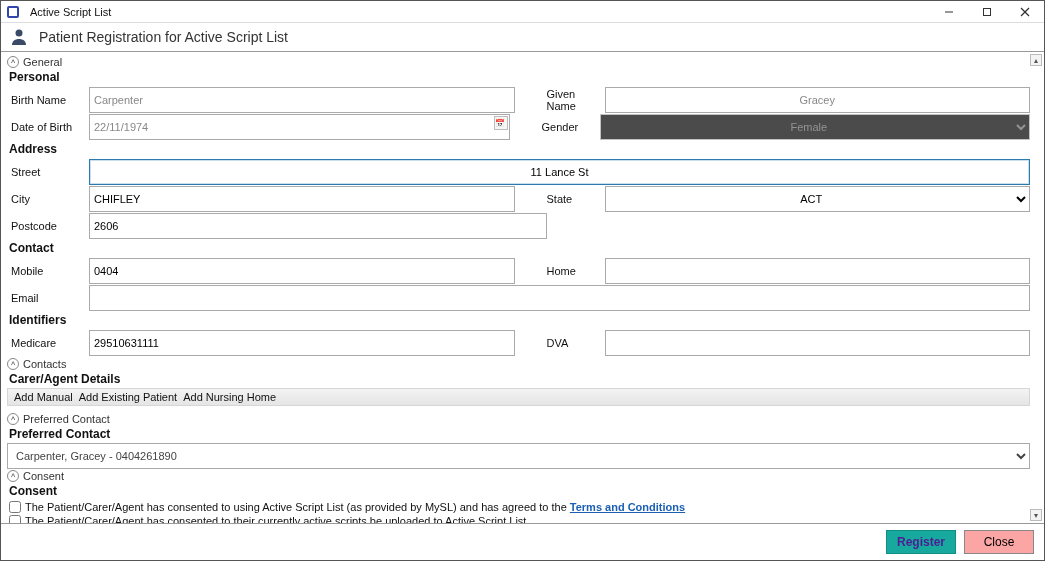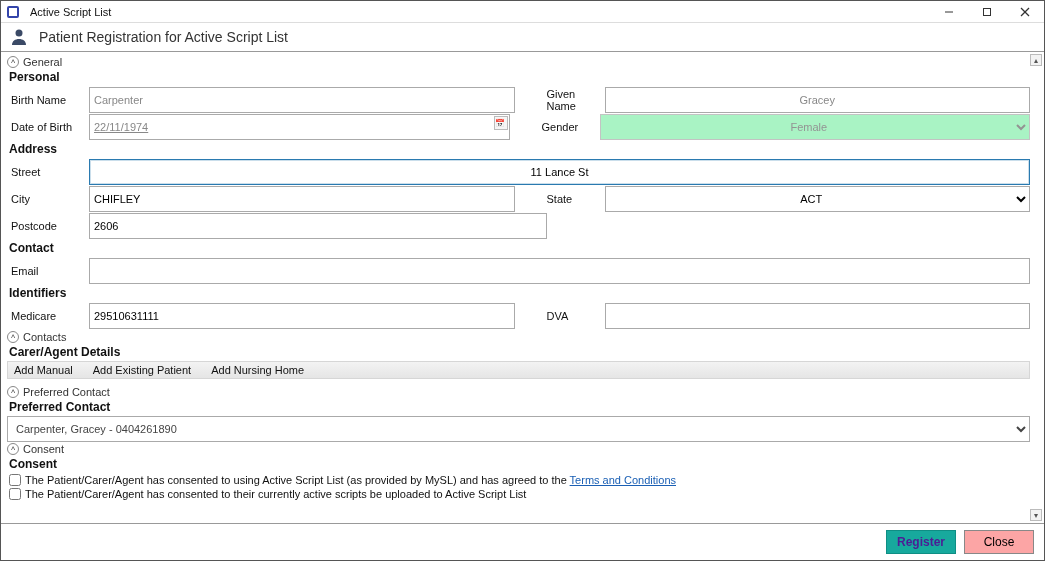--- a/index.html
+++ b/index.html
@@ -25,33 +25,33 @@
   .chev { width:12px; height:12px; border:1px solid #888; border-radius:50%; display:inline-flex; align-items:center; justify-content:center; font-size:8px; line-height:1; color:#444; }
   .section-title { font-weight:bold; font-size:12px; padding:1px 0 2px 2px; }
 
   .form-row { display:flex; align-items:center; margin:1px 0; }
   .lbl { width:82px; padding-left:4px; }
   .lbl2 { width:66px; padding-left:8px; }
   input.txt, select.sel {
     height:26px; border:1px solid #aaa; padding:1px 4px; font-size:11px; font-family:inherit; background:#fff;
   }
   input.txt.readonly { color:#888; background:#fff; }
-  select.sel.readonly { color:#666; background:#86efac; }
+  select.sel.readonly { color:#666; background:#000000; }
   .grow { flex:1;text-align:center; }
   .date-wrap { position:relative; flex:1; max-width:458px; }
   .date-wrap .cal-btn { position:absolute; right:2px; top:2px; width:14px; height:14px; border:1px solid #bbb; background:#f6f6f6; font-size:8px; display:flex; align-items:center; justify-content:center; color:#777; cursor:pointer; }
 
-  .add-bar { background:linear-gradient(#f3f3f3,#e5e5e5); border:1px solid #d6d6d6; padding:2px 4px; display:flex; gap:16px; }
+  .add-bar { background:linear-gradient(#f3f3f3,#e5e5e5); border:1px solid #d6d6d6; padding:2px 4px; display:flex; gap:2px; }
   .add-bar span { cursor:pointer; padding:0 2px; }
 
   .pref-select { width:100%; background:#eee; color:#444; }
 
   .consent-line { display:flex; align-items:center; gap:4px; padding:1px 2px; font-size:11px; }
   .consent-line input[type=checkbox] { width:12px; height:12px; margin:0; }
-  .link { color:#1a5fb4; text-decoration:underline; cursor:pointer; }
+  .link { color:#1a5fb4; text-decoration:underline; cursor:pointer;font-weight:bold; }
 
   .footer { display:flex; justify-content:flex-end; gap:8px; padding:6px 10px; border-top:1px solid #999; }
   .btn { min-width:70px; height:24px; border:1px solid #888; background:#fca5a5; font-size:12px; cursor:pointer; font-family:inherit; }
   .btn.primary { background:#17a99d; border-color:#0f8e84; color:#4c1d95; font-weight:bold; }
 
   .col-left { flex:1; max-width:458px; }
   .gap-mid { width:24px; }
 </style>
 </head>
 <body>
@@ -113,21 +113,21 @@
       <div class="lbl">Birth Name</div>
       <input class="txt readonly col-left" readonly="" value="Carpenter" style="">
       <div class="gap-mid"></div>
       <div class="lbl2">Given Name</div>
       <input class="txt readonly grow" readonly="" value="Gracey" style="">
     </div>
 
     <div class="form-row">
       <div class="lbl">Date of Birth</div>
       <div class="date-wrap">
-        <input class="txt readonly" style="width: 100%; text-decoration: underline;" readonly="" value="22/11/1974">
+        <input class="txt readonly" style="width: 100%;" readonly="" value="22/11/1974">
         <div class="cal-btn">
           <span>📅</span>
         </div>
       </div>
       <div class="gap-mid"></div>
       <div class="lbl2">Gender</div>
       <select class="sel readonly grow" disabled="">
         <option>Female</option>
       </select>
     </div>
@@ -147,20 +147,27 @@
       <select class="sel grow" id="state-select"><option value="ACT">ACT</option><option value="NSW">NSW</option><option value="NT">NT</option><option value="QLD">QLD</option><option value="SA">SA</option><option value="TAS">TAS</option><option value="VIC">VIC</option><option value="WA">WA</option></select>
     </div>
 
     <div class="form-row">
       <div class="lbl">Postcode</div>
       <input class="txt col-left" value="2606" style="">
     </div>
 
     <div class="section-title">Contact</div>
 
+    <div class="form-row">
+      <div class="lbl">Mobile</div>
+      <input class="txt col-left" value="0404" style="">
+      <div class="gap-mid"></div>
+      <div class="lbl2">Home</div>
+      <input class="txt grow" value="" style="">
+    </div>
 
     <div class="form-row">
       <div class="lbl">Email</div>
       <input class="txt grow" value="" style="">
     </div>
 
     <div class="section-title">Identifiers</div>
 
     <div class="form-row">
       <div class="lbl">Medicare</div>

